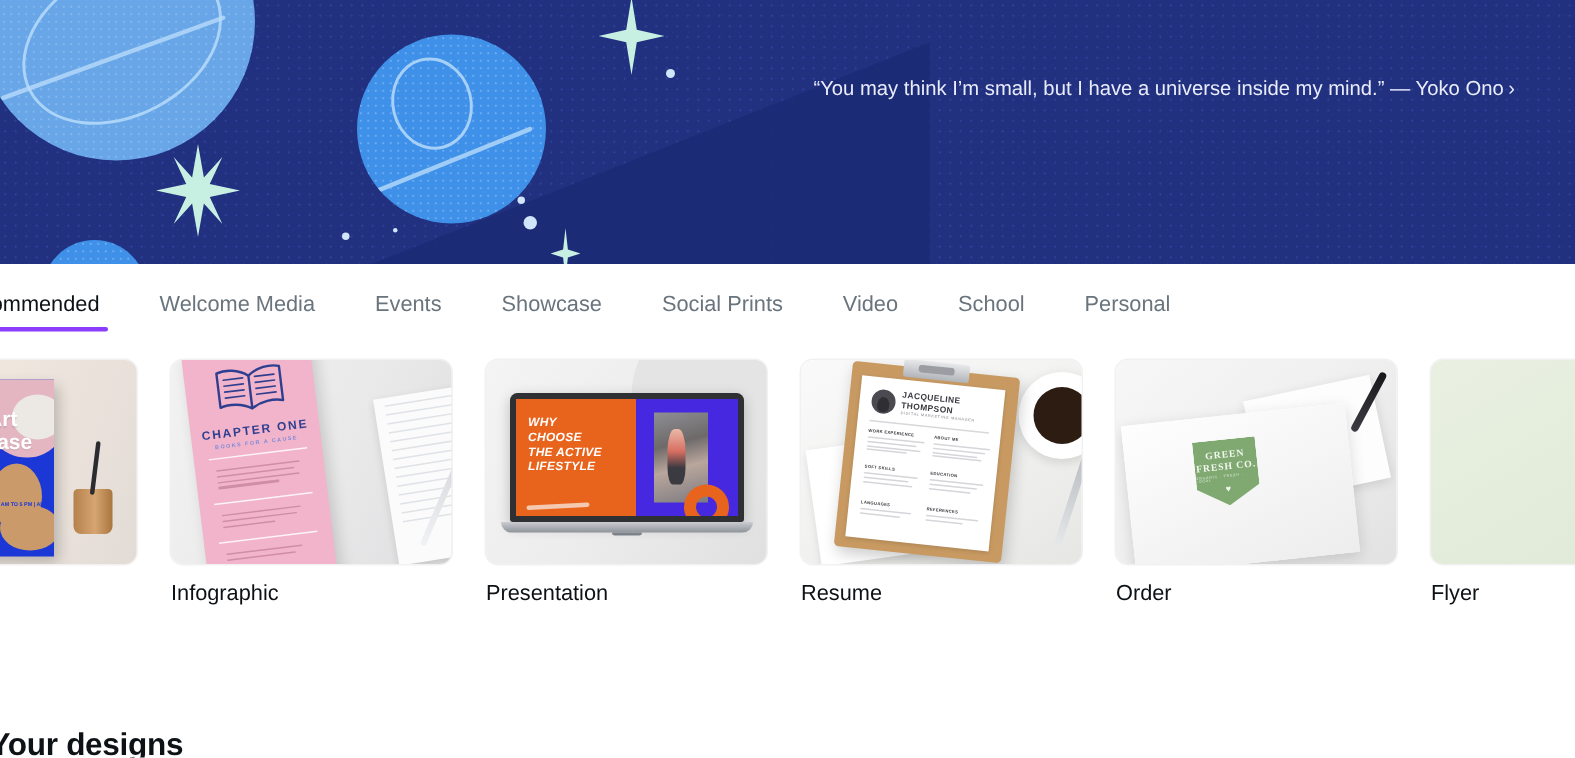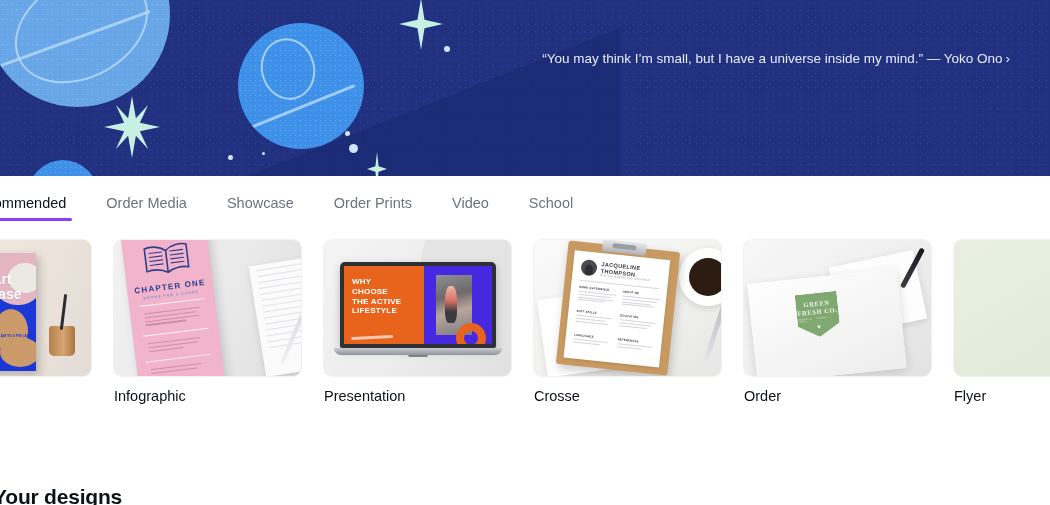--- a/index.html
+++ b/index.html
@@ -253,21 +253,21 @@
   .info-rule { position:absolute; left:10px; right:10px; height:1px; background:#fff; opacity:.85;}
   .info-lines { position:absolute; left:14px; right:14px; }
   .info-lines i { display:block; height:1.4px; background:#cf8da6; margin-bottom:2.4px; border-radius:1px;}
   .notepad { position:absolute; right:-30px; top:20px; width:74px; height:112px; background:#fbfbfb; transform:rotate(-9deg); box-shadow:0 2px 6px rgba(0,0,0,.12);}
   .notepad i { display:block; height:1px; background:#dfe2e6; margin:5px 7px; }
   .pencil { position:absolute; right:6px; bottom:10px; width:4px; height:58px; background:linear-gradient(180deg,#d8dade,#f1f2f4); transform:rotate(23deg); border-radius:2px;}
 
   
   .t-pres { background: linear-gradient(125deg,#f4f4f4 0%,#ededed 50%,#e0e0e0 100%); }
   .pres-arc { position:absolute; right:-30px; top:-36px; width:120px; height:120px; border-radius:50%; background:#e4e4e4;}
-  .laptop { position:absolute; left:16px; top:22px; width:156px; }
+  .laptop { position:absolute; left:16px; top:22px; width:156px;font-style:italic; }
   .laptop-screen {
     width: 156px; height: 86px;
     background: #2f3033;
     border-radius: 5px 5px 2px 2px;
     padding: 4px;
     box-sizing: border-box;
     box-shadow: 0 3px 9px rgba(0,0,0,.22);
   }
   .slide { width:100%; height:100%; display:flex; overflow:hidden; position:relative; }
   .slide-l { width: 54%; background:#e8641c; position:relative; }
@@ -359,25 +359,27 @@
   <div class="hero-text">
     <p class="hero-quote">
       <span>“You may think I’m small, but I have a universe inside my mind.” — Yoko Ono</span><span class="chev">›</span>
     </p>
   </div>
 </div>
 
 <div class="tabs">
   <div class="tabs-inner">
     <div class="tab active">Recommended</div>
-    <div class="tab">Order Media</div>
+    <div class="tab">Welcome Media</div>
+    <div class="tab">Events</div>
     <div class="tab">Showcase</div>
-    <div class="tab">Order Prints</div>
+    <div class="tab">Social Prints</div>
     <div class="tab">Video</div>
     <div class="tab">School</div>
+    <div class="tab">Personal</div>
   </div>
 </div>
 
 <div class="cards">
   <div class="cards-track">
 
     <div class="card">
       <div class="thumb t-poster">
         <div class="cup"></div>
         <div class="pen"></div>
@@ -521,21 +523,21 @@
                 <i style="width:70%"></i>
             </div>
             <div class="res-col" style="left:52px; top:82px; width:38px;">
               <b>REFERENCES</b>
               <i style="width:92%"></i>
                 <i style="width:66%"></i>
             </div>
           </div>
         </div>
       </div>
-      <div class="card-label">Crosse</div>
+      <div class="card-label">Resume</div>
     </div>
 
     <div class="card">
       <div class="thumb t-logo">
         <div class="env-back"></div>
         <div class="logo-pen"></div>
         <div class="env-front">
           <div class="logo-badge">
             <div class="lt1">
               <span>GREEN</span><br><span>FRESH CO.</span>

